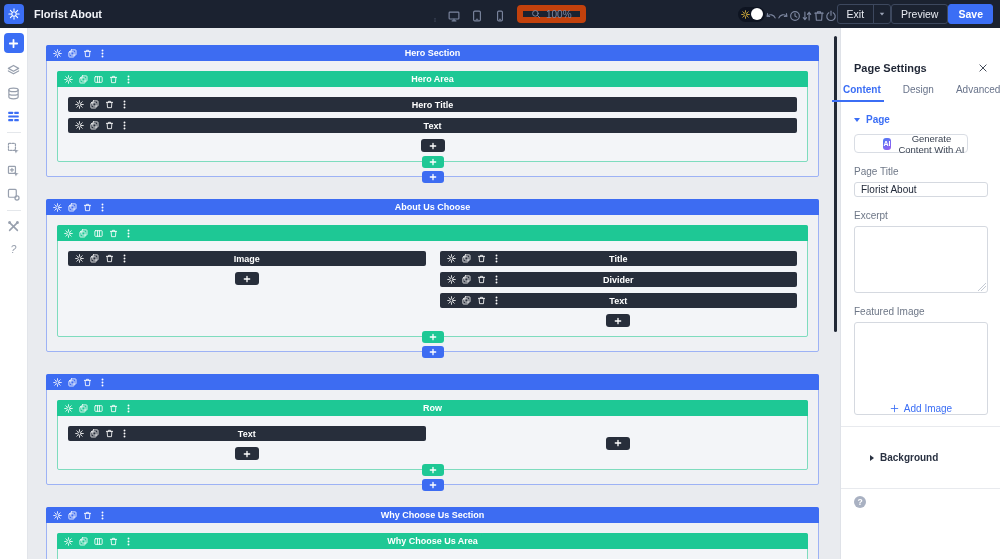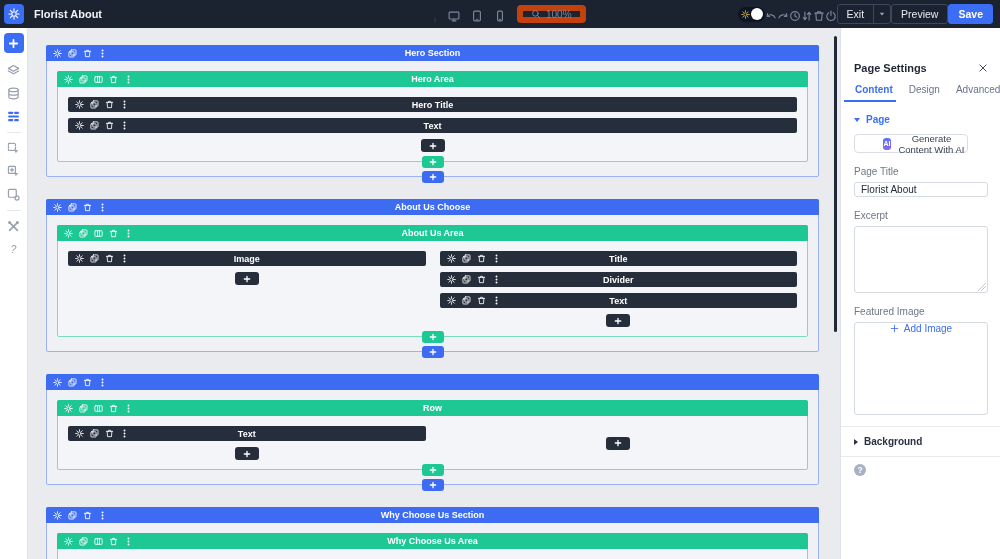--- a/index.html
+++ b/index.html
@@ -56,40 +56,40 @@
   .add-module .ic, .add-float .ic { width:8px; height:8px; }
   .add-float { position:absolute; left:50%; bottom:-6.5px; transform:translateX(-50%); width:22px; height:12px; border:none; border-radius:3px; color:#fff; display:flex; align-items:center; justify-content:center; cursor:pointer; z-index:3; }
   .add-row-btn { background:#1ec895; }
   .add-section-btn { background:#3d6cf2; }
 
   
   .panel { position:absolute; top:28px; right:0; bottom:0; width:160px; background:#fff; border-left:1px solid #dfe2e8; z-index:20; color:#2a3242; }
   .panel-head { display:flex; justify-content:space-between; align-items:center; padding:10px 12px 7px 13px;margin-top:24px; }
   .panel-title { font-size:11px; font-weight:700; color:#1f2635; }
   .close-x { width:10px; height:10px; color:#39404f; cursor:pointer; }
-  .tabs { display:flex; gap:16px; padding:3px 14px 0; }
+  .tabs { display:flex; gap:22px; padding:3px 2px 0; }
   .tab { font-size:10px; color:#68738a; padding-bottom:7px; position:relative; cursor:pointer; }
   .tab.active { color:#3b6ef5; font-weight:600; }
   .tab.active::after { content:""; position:absolute; left:-11px; right:-3px; bottom:0; height:2px; background:#3b6ef5; }
   .acc { display:flex; align-items:center; gap:6px; font-size:10px; font-weight:700; cursor:pointer; }
   .acc-page { color:#3b6ef5; margin:12px 13px 9px; }
   .tri-d { width:0; height:0; border-left:3.5px solid transparent; border-right:3.5px solid transparent; border-top:4.5px solid #3b6ef5; }
   .tri-r { width:0; height:0; border-top:3.5px solid transparent; border-bottom:3.5px solid transparent; border-left:4.5px solid #2a3242; }
   .ai-btn { margin:0 13px; height:19px; width:114px; border:1px solid #d9dde4; border-radius:4px; background:#fff; display:flex; align-items:center; justify-content:center; gap:5px; font-size:9.5px; color:#3a4352; cursor:pointer;padding-left:28px; }
   .ai-badge { width:12px; height:12px; border-radius:3px; background:linear-gradient(135deg,#4a7cf6,#9a5cf0); color:#fff; font-size:7px; font-weight:700; display:flex; align-items:center; justify-content:center; }
   .f-label { margin:13px 13px 5px; color:#6e7787; font-size:10px; }
   .f-input { margin:0 13px; width:134px; height:15px; border:1px solid #d5d9e0; border-radius:3px; padding:0 6px; font-size:10px; color:#222a3a; display:flex; align-items:center; background:#fff; cursor:text; }
   .f-textarea { margin:0 13px; width:134px; height:67px; border:1px solid #d5d9e0; border-radius:3px; position:relative; background:#fff; cursor:text; }
   .f-textarea::after { content:""; position:absolute; right:1px; bottom:1px; width:8px; height:8px;
     background:linear-gradient(135deg,transparent 0 45%,#c4cad4 45% 52%,transparent 52% 66%,#c4cad4 66% 73%,transparent 73%); }
-  .img-box { margin:0 13px; width:134px; height:93px; border:1px solid #d5d9e0; border-radius:3px; display:flex; align-items:flex-start; justify-content:center; cursor:pointer; }
+  .img-box { margin:0 13px; width:134px; height:93px; border:1px solid #d5d9e0; border-radius:3px; display:flex; align-items:flex-end; justify-content:center; cursor:pointer; }
   .add-image { color:#3b6ef5; font-size:10px; display:flex; align-items:center; gap:5px; }
   .add-image .ic { width:9px; height:9px; }
   .p-divider { height:1px; background:#e8eaee; margin-top:11px; }
-  .acc-bg { color:#2a3242; padding:9px 13px; margin:0; }
+  .acc-bg { color:#2a3242; padding:9px 13px; margin:16px; }
   .help-circle { margin:7px 0 0 13px; width:12px; height:12px; border-radius:50%; background:#a9b1c2; color:#fff; font-size:8.5px; font-weight:700; display:flex; align-items:center; justify-content:center; cursor:pointer; }
 </style>
 </head>
 <body>
 
 <div class="topbar">
   <div class="app-btn">
     <i class="ic">
         <svg viewBox="0 0 16 16" fill="none" stroke="currentColor" stroke-width="1.5" stroke-linecap="round" stroke-linejoin="round">
           <circle cx="8" cy="8" r="3"></circle>
@@ -475,21 +475,20 @@
                 </svg>
               </i>
               <i class="ic">
                 <svg viewBox="0 0 16 16" fill="currentColor">
                   <circle cx="8" cy="2.8" r="1.7"></circle>
                   <circle cx="8" cy="8" r="1.7"></circle>
                   <circle cx="8" cy="13.2" r="1.7"></circle>
                 </svg>
               </i>
             </div>
-            <span class="lbl">About Us Area</span>
           </div>
           <div class="row-body">
             <div class="bb-col">
               <div class="bb-bar module-bar">
                 <div class="icons">
                   <i class="ic">
                     <svg viewBox="0 0 16 16" fill="none" stroke="currentColor" stroke-width="1.5" stroke-linecap="round" stroke-linejoin="round">
                       <circle cx="8" cy="8" r="3"></circle>
                       <path d="M8 1.2v2.1M8 12.7v2.1M1.2 8h2.1M12.7 8h2.1M3.2 3.2l1.5 1.5M11.3 11.3l1.5 1.5M12.8 3.2l-1.5 1.5M4.7 11.3l-1.5 1.5"></path>
                     </svg>

